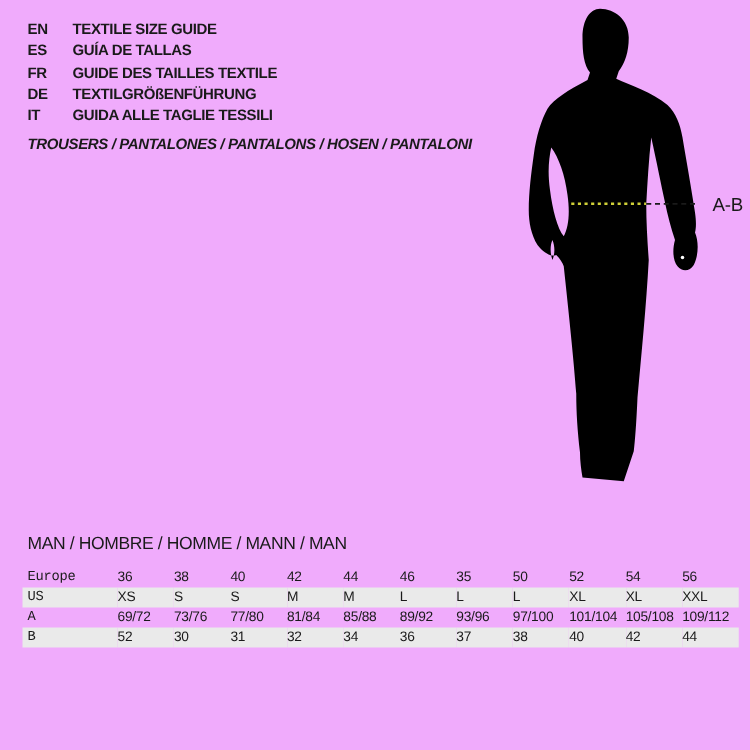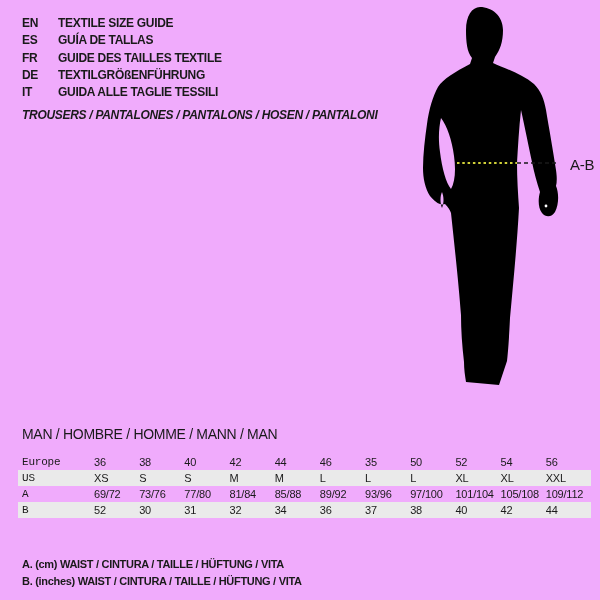--- a/index.html
+++ b/index.html
@@ -179,18 +179,14 @@
         <td>37</td>
         <td>38</td>
         <td>40</td>
         <td>42</td>
         <td>44</td>
       </tr>
     </tbody>
       </table>
   </div>
 
-  <div class="notes">
-    <div>A. (cm) WAIST / CINTURA / TAILLE / HÜFTUNG / VITA</div>
-    <div>B. (inches) WAIST / CINTURA / TAILLE / HÜFTUNG / VITA</div>
-  </div>
 
 </div>
 
 </body></html>

